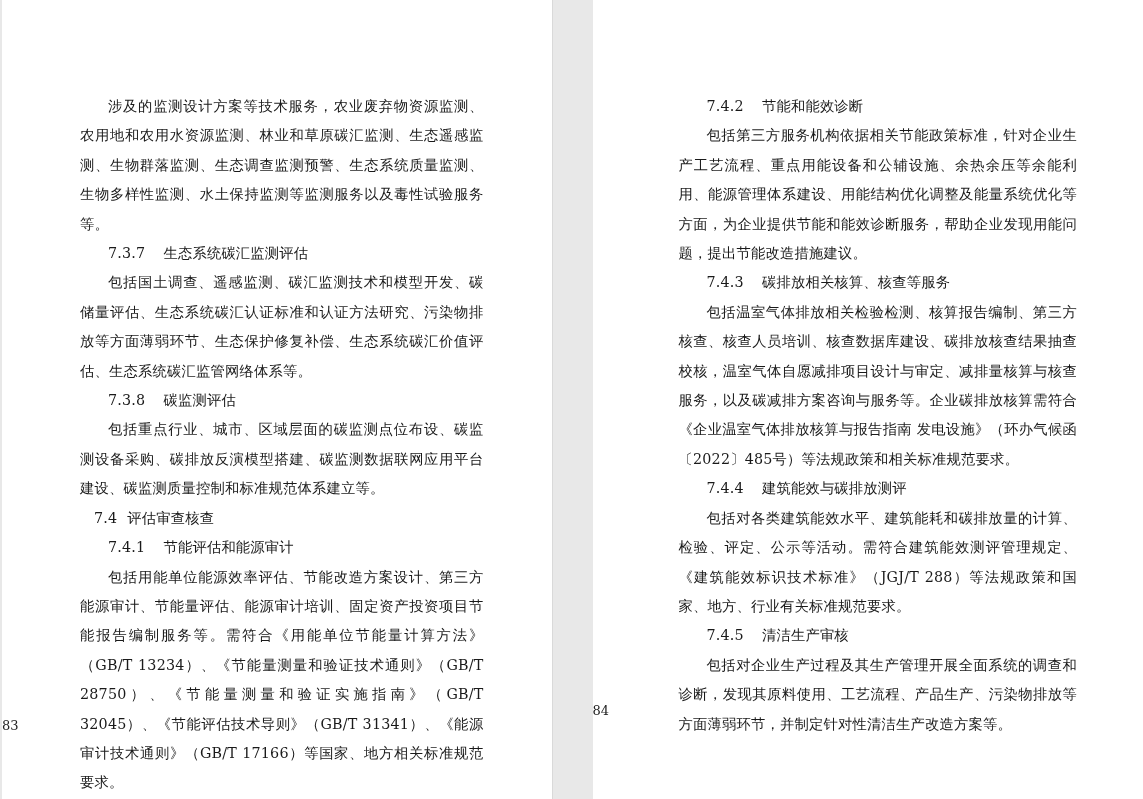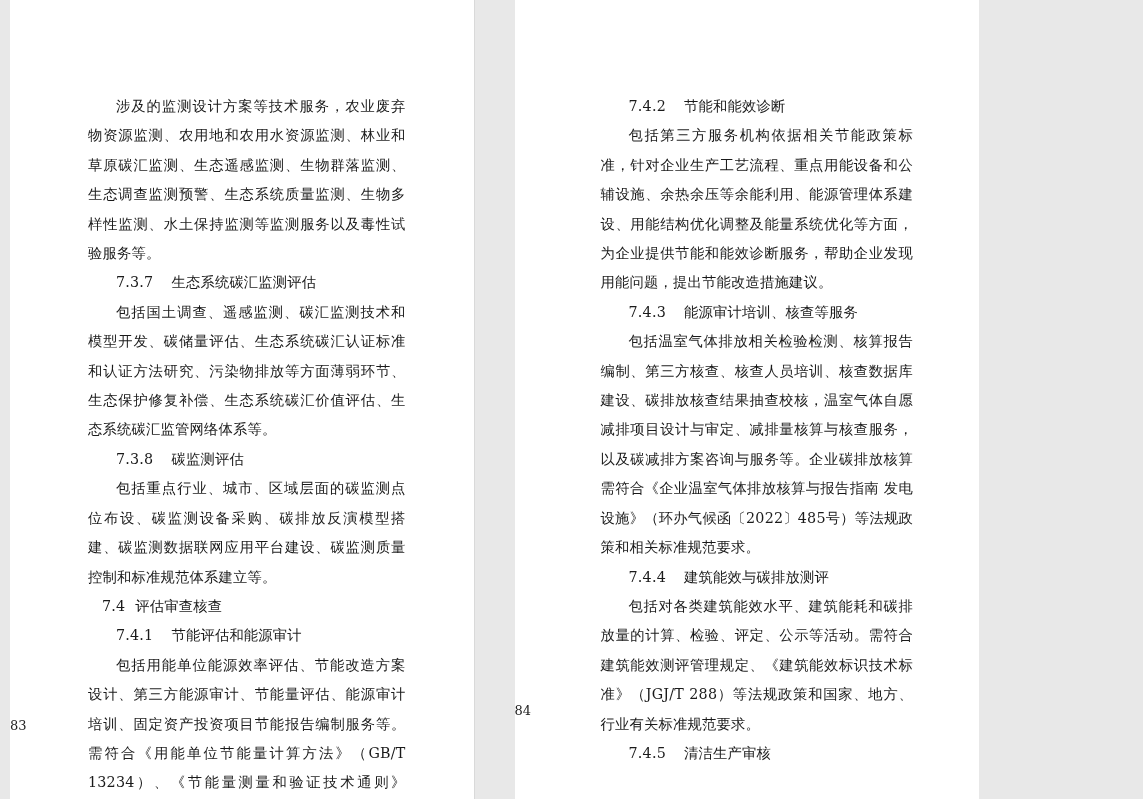--- a/index.html
+++ b/index.html
@@ -8,25 +8,24 @@
     background: #e8e8e8;
     width: 1143px;
     height: 799px;
     overflow: hidden;
   }
   body {
     font-family: "DejaVu Serif", "Liberation Serif", serif;
   }
   .spread {
     display: flex;
-    width: 971px;
+    width: 1143px;
     height: 799px;
     gap: 16px;
     background: #e8e8e8;
-    margin-left: 8px;
   }
   .page {
     background: #ffffff;
     width: 556px;
     height: 799px;
     position: relative;
     box-sizing: border-box;
     overflow: hidden;
   }
   .page-left {
@@ -101,22 +100,23 @@
       <p class="heading"><span class="num">7.4.1</span><span>节能评估和能源审计</span></p>
       <p class="indent">包括用能单位能源效率评估、节能改造方案设计、第三方能源审计、节能量评估、能源审计培训、固定资产投资项目节能报告编制服务等。需符合《用能单位节能量计算方法》（GB/T 13234）、《节能量测量和验证技术通则》（GB/T 28750）、《节能量测量和验证实施指南》（GB/T 32045）、《节能评估技术导则》（GB/T 31341）、《能源审计技术通则》（GB/T 17166）等国家、地方相关标准规范要求。</p>
     </div>
     <div class="pagenum">83</div>
   </div>
 
   <div class="page page-right">
     <div class="page-body">
       <p class="heading"><span class="num">7.4.2</span><span>节能和能效诊断</span></p>
       <p class="indent">包括第三方服务机构依据相关节能政策标准，针对企业生产工艺流程、重点用能设备和公辅设施、余热余压等余能利用、能源管理体系建设、用能结构优化调整及能量系统优化等方面，为企业提供节能和能效诊断服务，帮助企业发现用能问题，提出节能改造措施建议。</p>
-      <p class="heading"><span class="num">7.4.3</span><span>能源审计培训、核查等服务</span></p>
+      <p class="heading"><span class="num">7.4.3</span><span>碳排放相关核算、核查等服务</span></p>
       <p class="indent">包括温室气体排放相关检验检测、核算报告编制、第三方核查、核查人员培训、核查数据库建设、碳排放核查结果抽查校核，温室气体自愿减排项目设计与审定、减排量核算与核查服务，以及碳减排方案咨询与服务等。企业碳排放核算需符合《企业温室气体排放核算与报告指南  发电设施》（环办气候函〔2022〕485号）等法规政策和相关标准规范要求。</p>
       <p class="heading"><span class="num">7.4.4</span><span>建筑能效与碳排放测评</span></p>
       <p class="indent">包括对各类建筑能效水平、建筑能耗和碳排放量的计算、检验、评定、公示等活动。需符合建筑能效测评管理规定、《建筑能效标识技术标准》（JGJ/T 288）等法规政策和国家、地方、行业有关标准规范要求。</p>
       <p class="heading"><span class="num">7.4.5</span><span>清洁生产审核</span></p>
+      <p class="indent">包括对企业生产过程及其生产管理开展全面系统的调查和诊断，发现其原料使用、工艺流程、产品生产、污染物排放等方面薄弱环节，并制定针对性清洁生产改造方案等。</p>
     </div>
     <div class="pagenum">84</div>
   </div>
 
 </div>
 
 </body></html>

